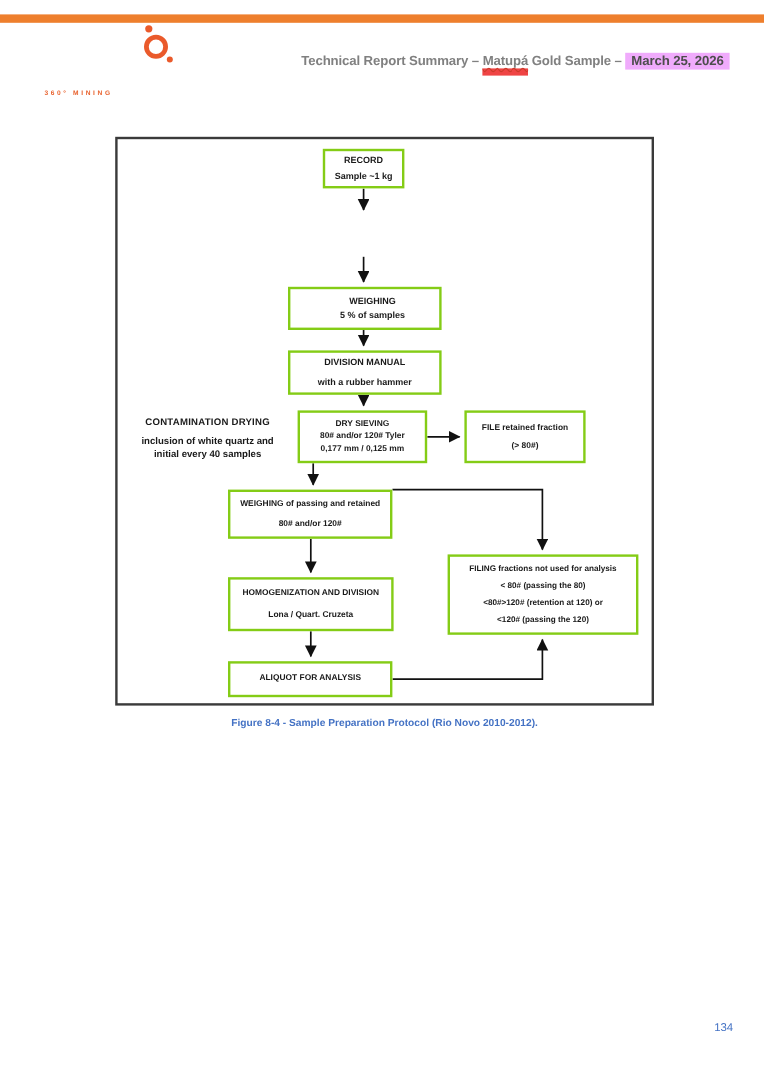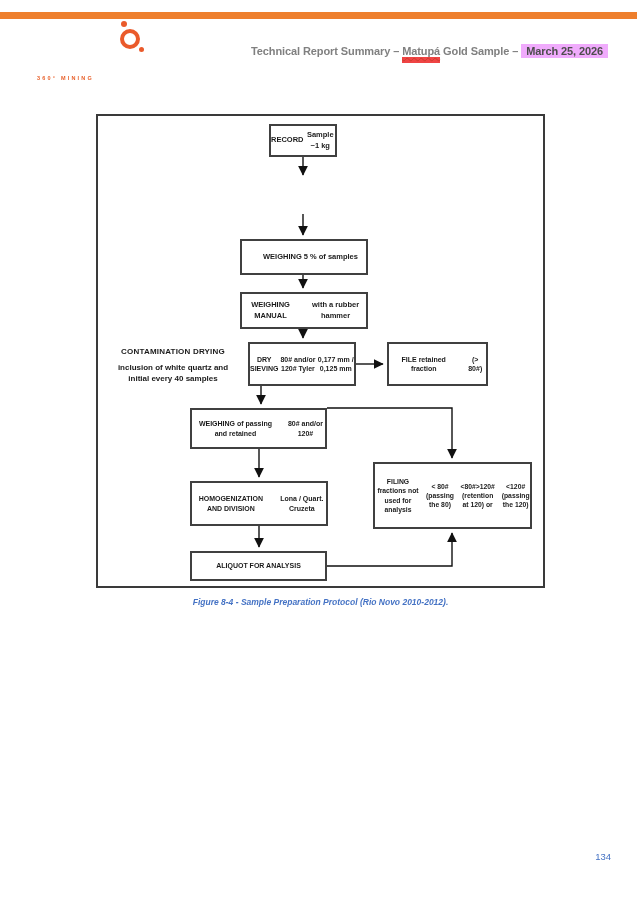--- a/index.html
+++ b/index.html
@@ -46,22 +46,22 @@
     text-underline-offset:2px;
   }
   .hl-date { background:#f0abfc; color:#4d4d4d; padding:1px 5px; }
 
   
   .fig-frame {
     position:absolute; left:96px; top:114px; width:449px; height:474px;
     border:2px solid #3A3A3A; background:#ffffff;
   }
   .fc-box {
-    position:absolute; background:#ffffff; border:2px solid #404040;
-    display:flex; align-items:center; justify-content:center;
+    position:absolute; background:#ffffff; border:2px solid #84cc16;
+    display:flex; flex-direction:column; align-items:center; justify-content:center;
     text-align:center; font-weight:700; color:#1a1a1a;
     font-size:7.5px; line-height:1.35;
   }
   .b-record    { left:171px; top:8px;   width:68px;  height:33px; gap:2px; }
   .b-drying    { left:171px; top:63px;  width:67px;  height:35px; gap:2px; }
   .b-weigh1    { left:142px; top:123px; width:128px; height:36px; gap:2px;padding-left:13px; }
   .b-breakdown { left:142px; top:176px; width:128px; height:37px; gap:6px; }
   .b-drysiev   { left:150px; top:226px; width:108px; height:44px; gap:1px; font-size:7px; }
   .b-file      { left:289px; top:226px; width:101px; height:44px; gap:6px; font-size:7px; }
   .b-weigh2    { left:92px;  top:292px; width:137px; height:41px; gap:7px; font-size:7px; }
@@ -72,21 +72,21 @@
   .side-note {
     position:absolute; left:8px; top:230px; width:134px;
     text-align:center; font-weight:700; font-size:8px; line-height:1.45; color:#1a1a1a;
   }
   .side-note .sn1 { margin-bottom:4px; letter-spacing:0.2px; }
 
   .arrows { position:absolute; left:0; top:0; width:449px; height:474px; }
 
   .fig-caption {
     position:absolute; left:96px; top:597px; width:449px;
-    text-align:center; font-size:8.5px; font-style:italic; color:#4472C4; font-weight:700;
+    text-align:center; font-size:8.5px; color:#4472C4; font-weight:700;
   }
 
   .page-number {
     position:absolute; right:26px; top:831px;
     font-size:9.5px; color:#4472C4;margin-top:20px;
   }
 </style>
 </head>
 <body>
 
@@ -134,21 +134,21 @@
     <div>Sample ~1 kg</div>
   </div>
 
 
   <div class="fc-box b-weigh1">
     <div>WEIGHING</div>
     <div>5 % of samples</div>
   </div>
 
   <div class="fc-box b-breakdown">
-    <div>WEIGHING MANUAL</div>
+    <div>DIVISION MANUAL</div>
     <div>with a rubber hammer</div>
   </div>
 
   <div class="fc-box b-drysiev">
     <div>DRY SIEVING</div>
     <div>80# and/or 120# Tyler</div>
     <div>0,177 mm / 0,125 mm</div>
   </div>
 
   <div class="fc-box b-file">

